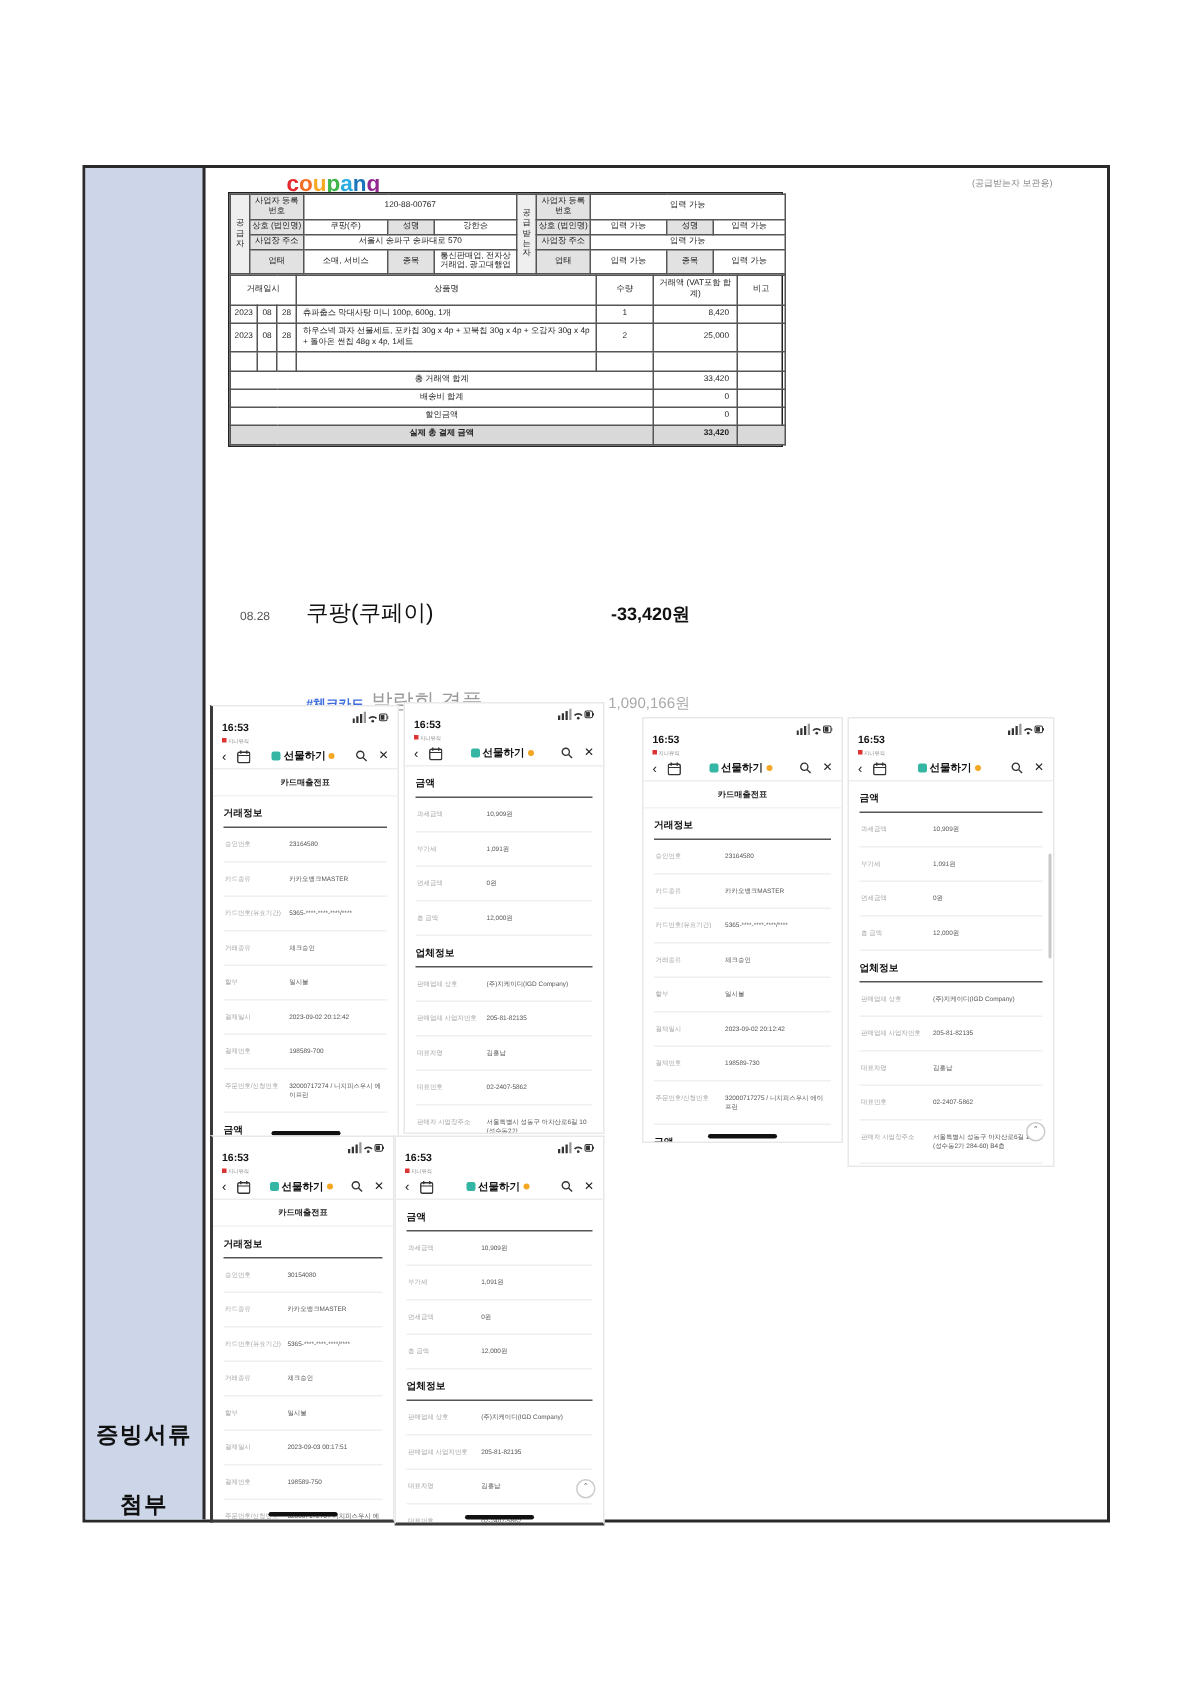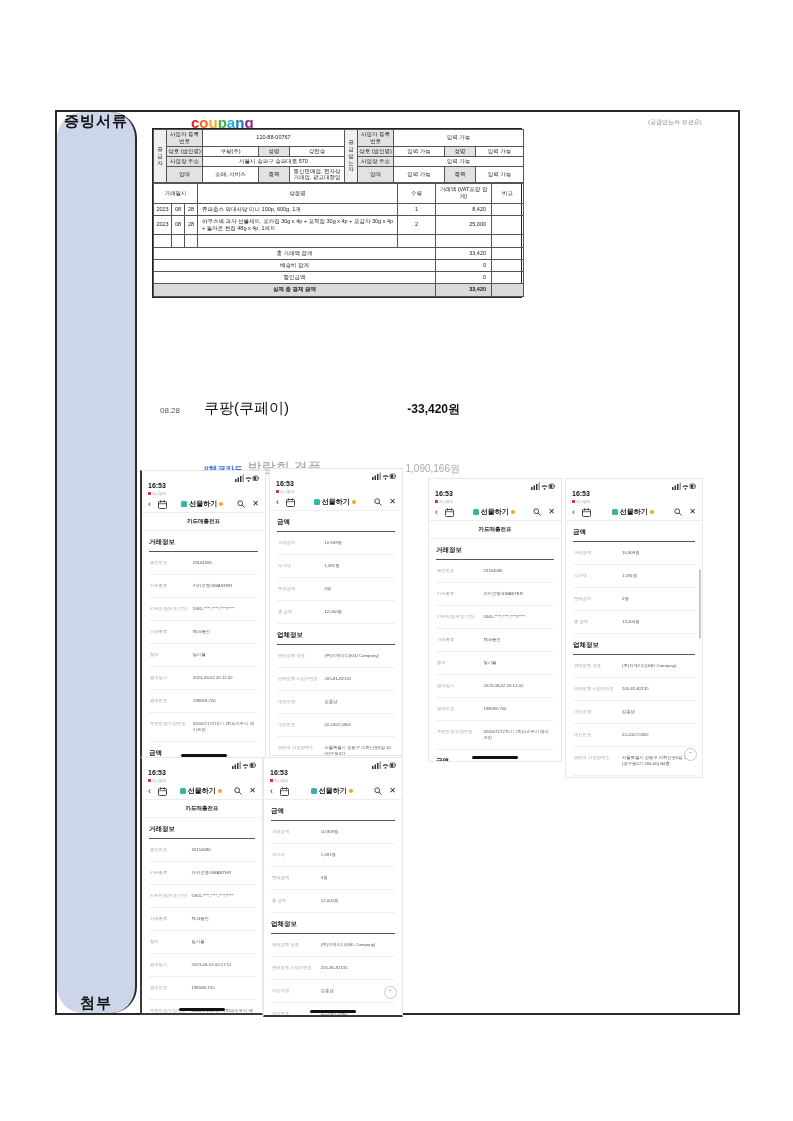--- a/index.html
+++ b/index.html
@@ -2,21 +2,21 @@
 <html><head>
 <meta charset="utf-8">
 <style>
   html,body{margin:0;padding:0;background:#ffffff;}
   *{box-sizing:border-box;font-family:"Liberation Sans","DejaVu Sans",sans-serif;}
   #page{position:relative;width:793px;height:1121px;background:#fff;overflow:hidden;}
 
   
   #frame{position:absolute;left:55px;top:110px;width:685px;height:905px;border:2px solid #2a2a2a;background:#fff;}
   #sidebar{position:absolute;left:0;top:0;width:80px;height:100%;background:#ccd6e8;border-right:2px solid #2a2a2a;
-           display:flex;flex-direction:column;justify-content:space-between;align-items:center;gap:28px;border-radius:26px;}
+           display:flex;flex-direction:column;justify-content:flex-end;align-items:center;gap:28px;}
   #sidebar .sbline{font-size:15px;font-weight:bold;color:#111;letter-spacing:1px;}
 
   
   #logo{position:absolute;left:155px;top:114px;font-size:15px;font-weight:bold;letter-spacing:0;margin-left:36px;}
   #copynote{position:absolute;left:648px;top:118px;font-size:6px;color:#888;}
 
   
   #invoice{position:absolute;left:152px;top:128px;width:370px;border:1.5px solid #222;background:#fff;}
   #inv-title{text-align:center;font-size:14px;font-weight:bold;letter-spacing:6px;padding:5px 0 4px 0;border-bottom:1px solid #333;color:#000;}
   table.inv{border-collapse:collapse;width:100%;table-layout:fixed;}

